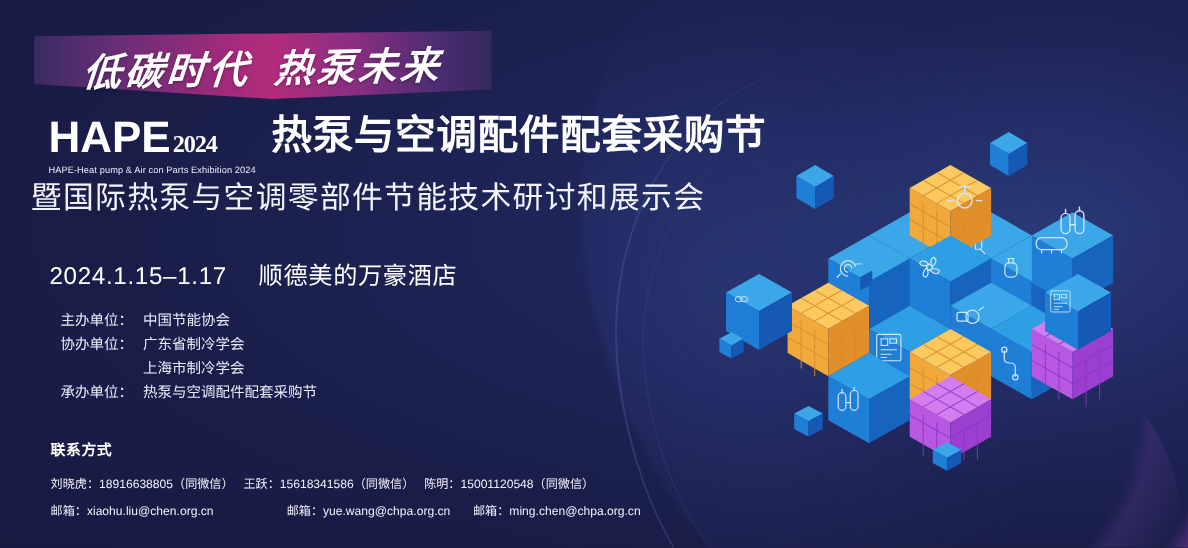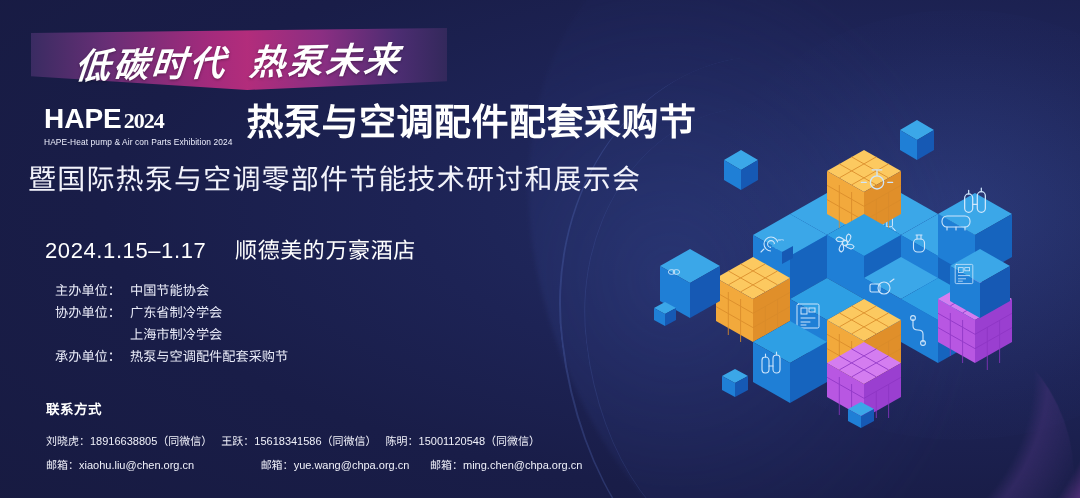--- a/index.html
+++ b/index.html
@@ -154,21 +154,21 @@
     align-items: flex-start;
   }
   .logo-col { position: relative; padding-top: 2px; }
   .logo-main {
     display: flex;
     align-items: baseline;
     font-weight: 800;
     letter-spacing: -1px;
   }
   .logo-hape {
-    font-size: 28px;
+    font-size: 40px;
     line-height: 1;
     letter-spacing: 0px;
     color: #ffffff;
   }
   .logo-year {
     font-size: 22px;
     font-weight: 800;
     line-height: 1;
     margin-left: 2px;
     color: #ffffff;

